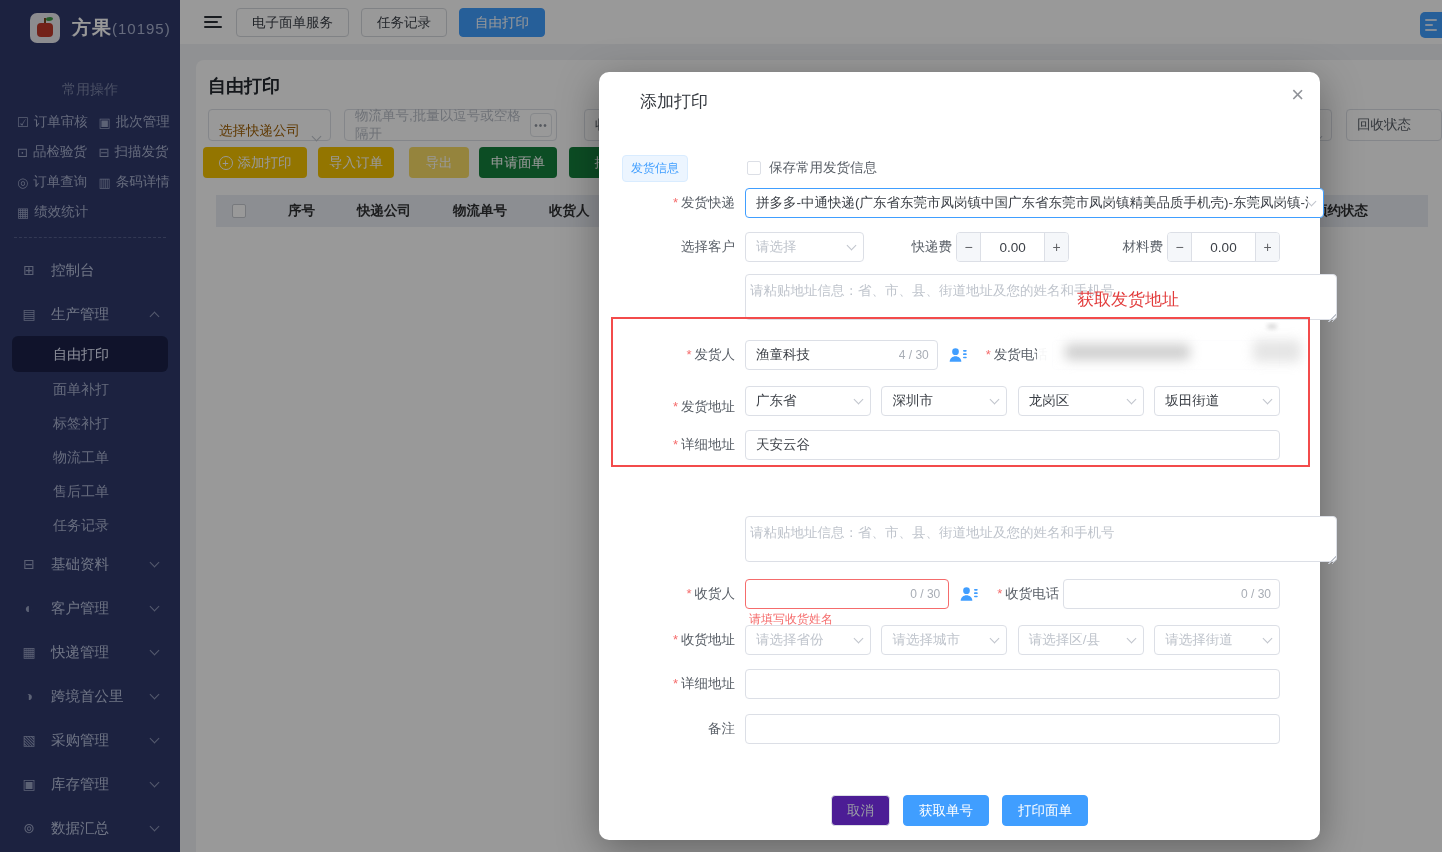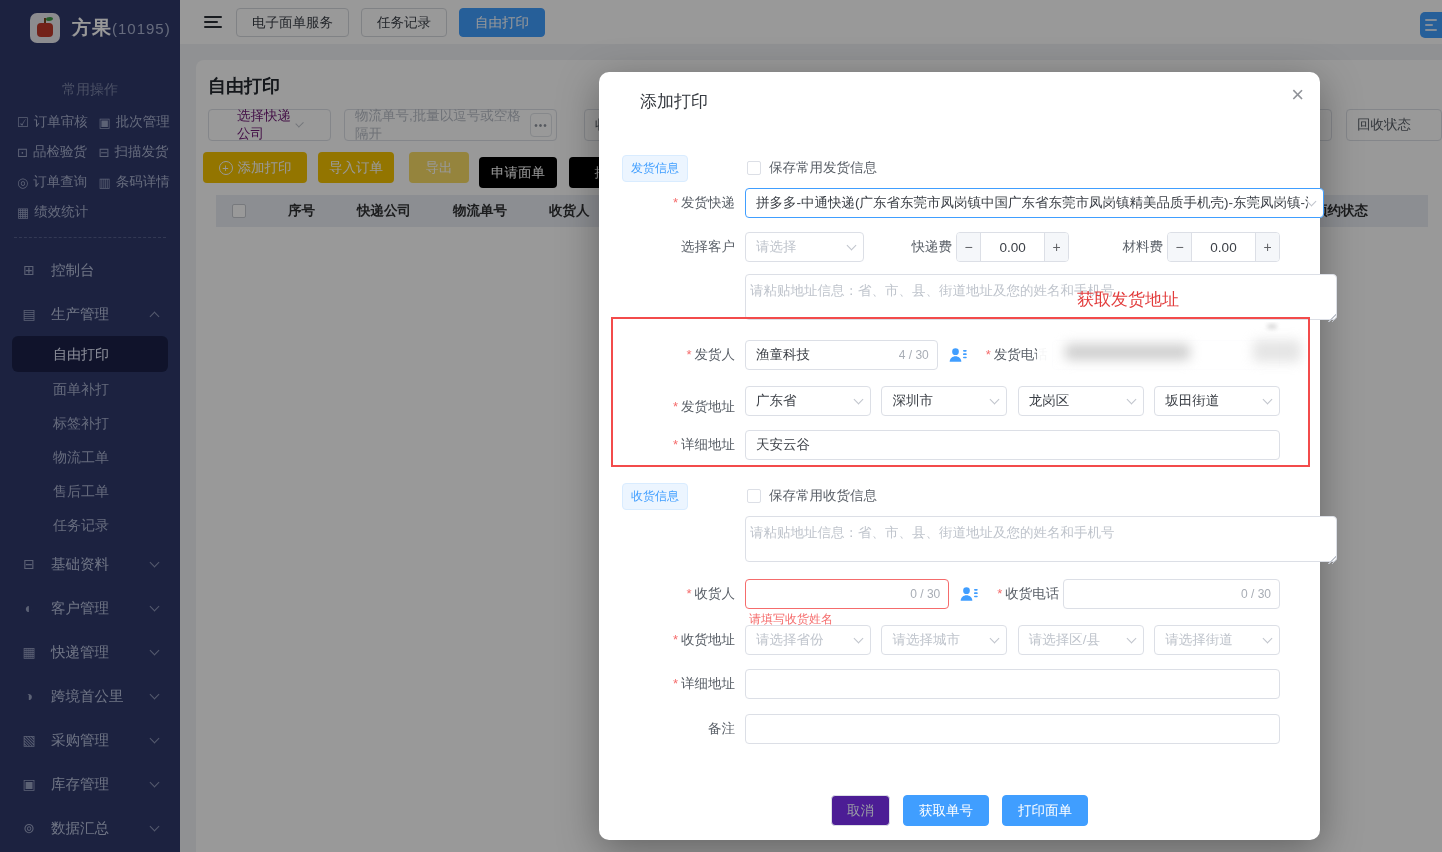--- a/index.html
+++ b/index.html
@@ -37,32 +37,32 @@
   .top-tab { height:29px; line-height:27px; border:1px solid #d6d9de; border-radius:4px; padding:0 15px; margin-right:12px; font-size:13.5px; color:#3a3f47; background:#fff; cursor:pointer;}
   .top-tab.active { background:#409eff; border-color:#409eff; color:#fff;}
   .float-widget { position:absolute; right:-8px; top:12px; width:30px; height:26px; background:#409eff; border-radius:5px; z-index:1;}
   .float-widget i { position:absolute; left:5px; height:2px; background:#d7e9ff; border-radius:1px;}
 
   
   .content { position:absolute; left:196px; top:60px; width:1246px; height:792px; background:#fff; border-radius:8px 0 0 0; z-index:1;}
   .page-title { position:absolute; left:12px; top:14px; font-size:18px; font-weight:bold; color:#24292f;}
   .filter-row { position:absolute; left:12px; top:49px; display:flex; align-items:center;}
   .sel, .inp { height:32px; border:1px solid #dcdfe6; border-radius:4px; background:#fff; display:flex; align-items:center; font-size:13.5px;}
-  .sel { color:#701a75; padding:0 28px; position:relative;}
+  .sel { color:#a16207; padding:0 10px; position:relative;align-items:flex-end;}
   .chev { width:7px; height:7px; border-right:1.4px solid #c0c4cc; border-bottom:1.4px solid #c0c4cc; transform:rotate(45deg); margin-top:-3px;}
   .filter-sel1 { width:123px; justify-content:space-between;}
   .filter-inp { width:213px; margin-left:13px; color:#b9bec7; padding:0 0 0 10px; justify-content:space-between;}
   .more-btn { width:24px; height:24px; border:1px solid #e0e3e8; border-radius:4px; color:#8f959e; font-size:10px; letter-spacing:1px; display:flex; align-items:center; justify-content:center; margin-right:4px; cursor:pointer;}
   .filter-inp3 { width:120px; margin-left:27px; color:#5a6068; padding:0 10px;}
   .right-filters { position:absolute; right:0px; top:49px; display:flex; align-items:center;}
   .btn-row { position:absolute; left:7px; top:87px; display:flex; align-items:center;}
   .btn { height:31px; border:none; border-radius:4px; color:#fff; font-size:13.5px; display:flex; align-items:center; justify-content:center; cursor:pointer; font-family:inherit;}
   .btn-gold { background:#f5c400; }
   .btn-gold.disabled { background:#f8dc66; cursor:default;}
-  .btn-blue { background:#000000;margin-top:10px; }
+  .btn-blue { background:#15803d; }
   .plus-circle { width:14px; height:14px; border:1.4px solid #fff; border-radius:50%; display:inline-flex; align-items:center; justify-content:center; font-size:11px; margin-right:5px;}
   .table-header { position:absolute; left:20px; right:14px; top:135px; height:32px; background:#e9edf4; display:flex; align-items:center; font-weight:bold; font-size:13.5px; color:#303133;}
   .th-check { width:14px; height:14px; border:1px solid #c6cad1; border-radius:2px; background:#fff; margin:0 0 0 16px;}
   .th { margin-left:42px; }
   .th-right { position:absolute; right:60px; }
 
   
   .overlay { position:fixed; inset:0; background:rgba(0,0,0,0.40); z-index:50;}
 
   
@@ -375,25 +375,20 @@
       </div>
   </div>
 
   <div class="mrow" style="top:358px;height:30px;">
     <div class="flabel req">详细地址</div>
     <div class="finput" style="width:592px;">
         <input value="天安云谷" style="">
       </div>
   </div>
 
-  <div class="mrow" style="top:412px;height:24px;">
-    <span class="tagchip">收货信息</span>
-    <span class="cbx" style="margin-left:59px;"></span>
-    <span class="cbx-label">保存常用收货信息</span>
-  </div>
 
   <div class="mrow" style="top:444px;height:46px;align-items:flex-start;">
     <div class="flabel"></div>
     <div style="position:relative;">
       <textarea class="ftextarea" placeholder="请粘贴地址信息：省、市、县、街道地址及您的姓名和手机号" style=""></textarea>
       <div class="resize-corner"></div>
     </div>
   </div>
 
   <div class="mrow" style="top:507px;height:30px;">

